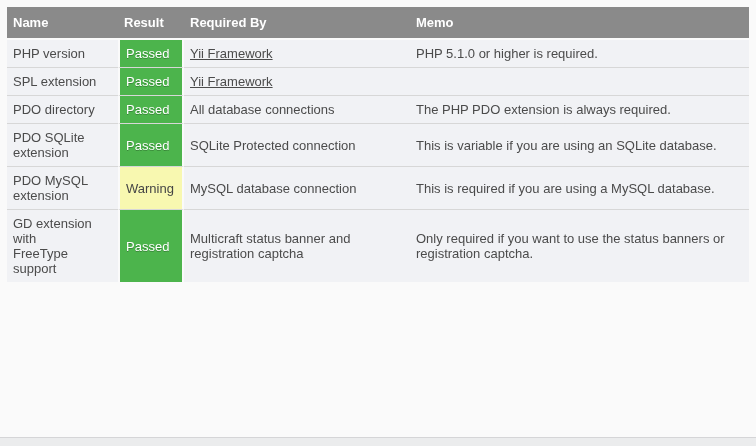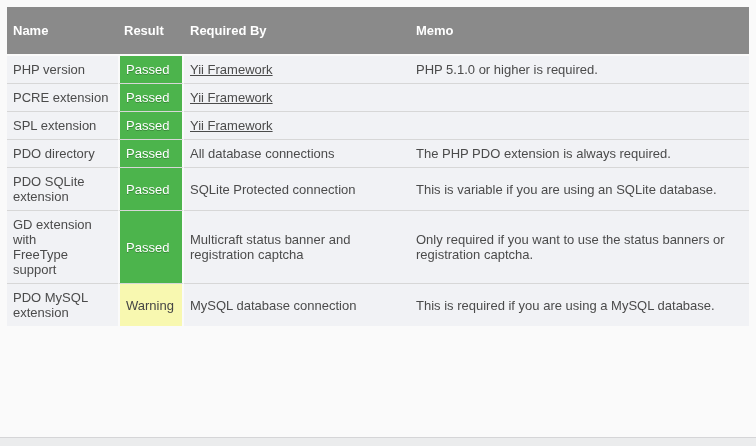--- a/index.html
+++ b/index.html
@@ -21,21 +21,21 @@
     position:absolute;left:7px;top:7px;width:742px;
     border-collapse:separate;border-spacing:0;
     font-size:13px;line-height:15px;
   }
   col.c-name{width:111px;}
   col.c-result{width:66px;}
   col.c-req{width:226px;}
   thead th{
     background:var(--header-bg);color:var(--header-text);
     font-weight:bold;text-align:left;
-    padding:16px 6px;border-bottom:2px solid var(--page-bg);
+    padding:8px 6px;border-bottom:2px solid var(--page-bg);
   }
   tbody td{
     background:var(--row-bg);color:var(--body-text);
     padding:6px 6px;vertical-align:middle;
   }
   tbody tr + tr td{border-top:1px solid var(--divider);}
   td.name-cell{white-space:pre-line;}
   td.result-cell{
     border-left:2px solid var(--page-bg);
     border-right:2px solid var(--page-bg);
@@ -78,30 +78,20 @@
     <td class="name-cell">PHP version</td>
     <td class="result-cell passed">
       <span>Passed</span>
     </td>
     <td class="req-cell">
       <span class="req-link">Yii Framework</span>
     </td>
     <td class="memo-cell">PHP 5.1.0 or higher is required.</td>
   </tr>
       <tr>
-    <td class="name-cell">PCRE extension</td>
-    <td class="result-cell passed">
-      <span>Passed</span>
-    </td>
-    <td class="req-cell">
-      <span class="req-link">Yii Framework</span>
-    </td>
-    <td class="memo-cell"></td>
-  </tr>
-      <tr>
     <td class="name-cell">SPL extension</td>
     <td class="result-cell passed">
       <span>Passed</span>
     </td>
     <td class="req-cell">
       <span class="req-link">Yii Framework</span>
     </td>
     <td class="memo-cell"></td>
   </tr>
       <tr>
@@ -119,39 +109,39 @@
 extension</td>
     <td class="result-cell passed">
       <span>Passed</span>
     </td>
     <td class="req-cell">
       <span>SQLite Protected connection</span>
     </td>
     <td class="memo-cell">This is variable if you are using an SQLite database.</td>
   </tr>
       <tr>
+    <td class="name-cell">PDO MySQL
+extension</td>
+    <td class="result-cell warning">
+      <span>Warning</span>
+    </td>
+    <td class="req-cell">
+      <span>MySQL database connection</span>
+    </td>
+    <td class="memo-cell">This is required if you are using a MySQL database.</td>
+  </tr>
+      <tr>
     <td class="name-cell">GD extension
 with
 FreeType
 support</td>
     <td class="result-cell passed">
       <span>Passed</span>
     </td>
     <td class="req-cell">
       <span>Multicraft status banner and registration captcha</span>
     </td>
     <td class="memo-cell">Only required if you want to use the status banners or registration captcha.</td>
   </tr>
-      <tr>
-    <td class="name-cell">PDO MySQL
-extension</td>
-    <td class="result-cell warning">
-      <span>Warning</span>
-    </td>
-    <td class="req-cell">
-      <span>MySQL database connection</span>
-    </td>
-    <td class="memo-cell">This is required if you are using a MySQL database.</td>
-  </tr>
     </tbody>
 </table>
 
 <div class="next-section-strip"></div>
 
 </body></html>

